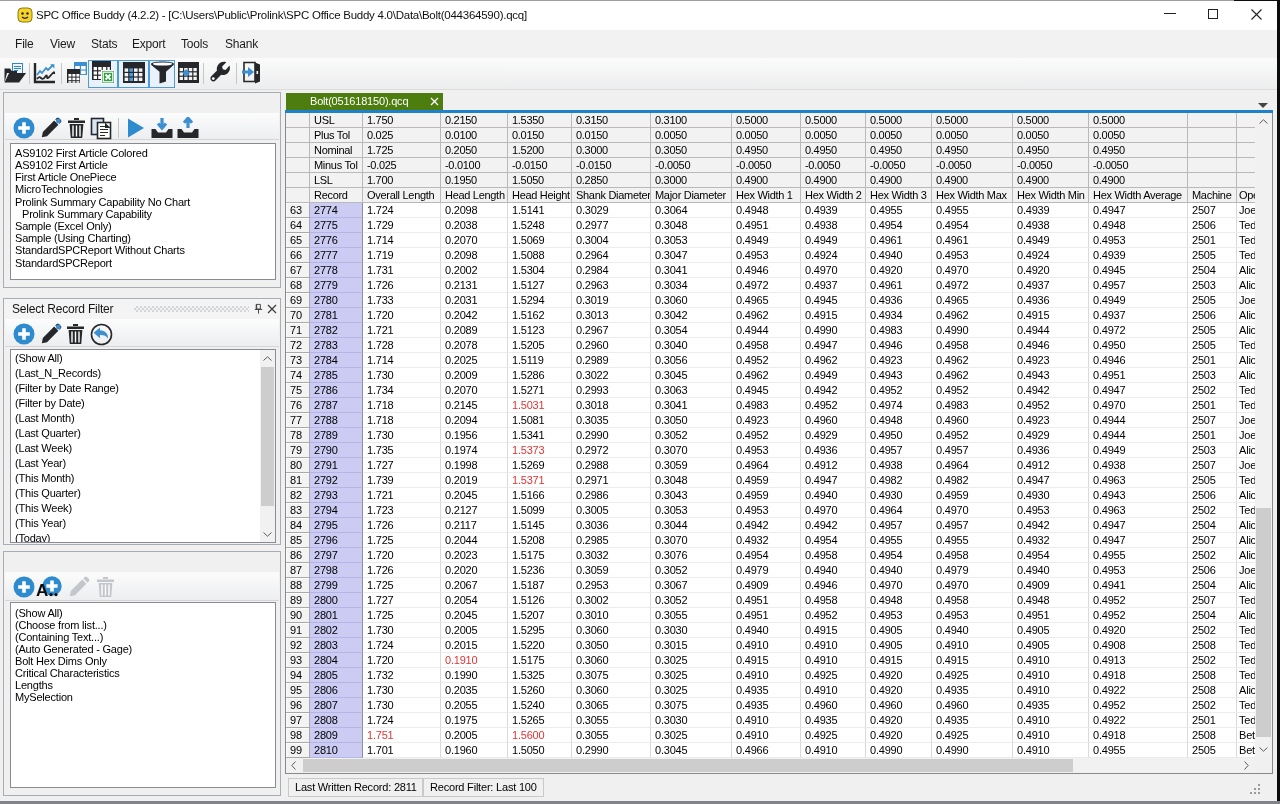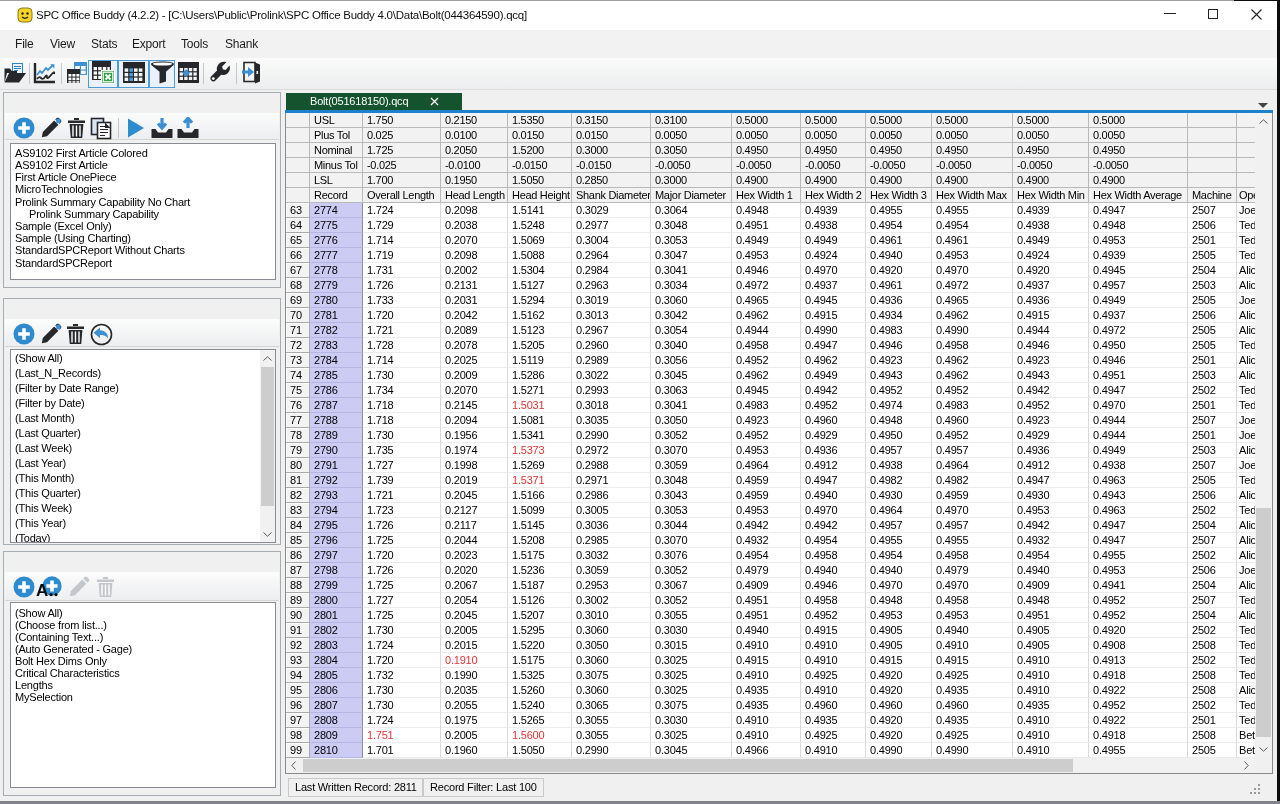--- a/index.html
+++ b/index.html
@@ -20,21 +20,21 @@
 .ptitle{position:absolute;left:0;top:0;width:100%;height:20px;font-size:12px;color:#151515;background:#f4f4f4}
 .ptxt{position:absolute;left:8px;top:3px}
 .pdots{position:absolute;top:7px;height:6px;background-image:conic-gradient(#d2d6da 25%,transparent 0 50%,#d2d6da 0 75%,transparent 0);background-size:4px 4px}
 .ppin{position:absolute;top:4px;width:11px;height:12px}
 .px{position:absolute;top:3px;font-size:11px;color:#333}
 .ptool{position:absolute;left:1px;width:calc(100% - 2px);background:linear-gradient(#fcfcfc,#eceeef);border-bottom:1px solid #d5d5d5}
 .picon{position:absolute;top:3px}
 .plist{position:absolute;background:#fff;border:1px solid #888c92;overflow:hidden}
 .li{padding-left:3px;white-space:nowrap}
 
-#tab{left:286px;top:93px;width:176px;height:17px;background:#14532d;color:#fff}
+#tab{left:286px;top:93px;width:157px;height:17px;background:#4d7c0f;color:#fff}
 #tabtxt{position:absolute;left:24px;top:2px;font-size:11px}
 #tabx{position:absolute;left:133px;top:2px;font-size:10px}
 #bluestrip{left:285px;top:110px;width:988px;height:3px;background:#1e81ce}
 #tabarrow{left:1258px;top:103px;width:0;height:0;border-left:5px solid transparent;border-right:5px solid transparent;border-top:5px solid #444}
 
 #gridwrap{left:285px;top:113px;width:988px;height:661px;border-left:1px solid #898989;border-right:1px solid #898989;border-bottom:1px solid #898989;background:#f0f0f0}
 #gridclip{position:absolute;left:0;top:0;width:969px;height:645px;overflow:hidden;background:#fff}
 .gr{position:absolute;left:0;height:15px;white-space:nowrap}
 .gr i{display:inline-block;font-style:normal;height:15px;line-height:15px;padding-left:4px;overflow:hidden;vertical-align:top}
 .hc{letter-spacing:-0.3px;background:#f2f2f2;border-right:1px solid #b9b9b9;border-bottom:1px solid #b9b9b9}
@@ -226,28 +226,41 @@
     <div class="picon" style="left:172px;top:24px"><svg width="24" height="23" viewBox="0 0 24 23">
 <path d="M12 11 v-9 M8 5.8 l4-4.5 4 4.5" stroke="#3c8fd0" stroke-width="3.2" fill="none"></path>
 <path d="M1.5 12 v9 h21 v-9 h-4 l-2.5 3.5 h-8 L5.5 12 z" fill="#26272b"></path>
       </svg></div>
     <div class="plist" style="left:6px;top:50px;width:266px;height:137px">
       <div class="li" style="position:absolute;left:1px;top:2.8px;height:12.2px;line-height:12.2px">AS9102 First Article Colored</div>
       <div class="li" style="position:absolute;left:1px;top:15.0px;height:12.2px;line-height:12.2px">AS9102 First Article</div>
       <div class="li" style="position:absolute;left:1px;top:27.2px;height:12.2px;line-height:12.2px">First Article OnePiece</div>
       <div class="li" style="position:absolute;left:1px;top:39.4px;height:12.2px;line-height:12.2px">MicroTechnologies</div>
       <div class="li" style="position:absolute;left:1px;top:51.6px;height:12.2px;line-height:12.2px">Prolink Summary Capability No Chart</div>
-      <div class="li" style="position:absolute;left:15px;top:63.8px;height:12.2px;line-height:12.2px">Prolink Summary Capability</div>
+      <div class="li" style="position:absolute;left:8px;top:63.8px;height:12.2px;line-height:12.2px">Prolink Summary Capability</div>
       <div class="li" style="position:absolute;left:1px;top:76.0px;height:12.2px;line-height:12.2px">Sample (Excel Only)</div>
       <div class="li" style="position:absolute;left:1px;top:88.2px;height:12.2px;line-height:12.2px">Sample (Using Charting)</div>
       <div class="li" style="position:absolute;left:1px;top:100.4px;height:12.2px;line-height:12.2px">StandardSPCReport Without Charts</div>
       <div class="li" style="position:absolute;left:1px;top:112.6px;height:12.2px;line-height:12.2px">StandardSPCReport</div>
     </div>
   </div>
 <div class="abs panel" style="left:3px;top:298px;width:278px;height:247px">
+    <div class="ptitle">
+      <span class="ptxt">Select Record Filter</span>
+      <div class="pdots" style="left:130px;width:115px"></div>
+      <svg class="ppin" style="left:249px" width="11" height="13" viewBox="0 0 11 13">
+<path d="M3 1.5 h4.5 v5 h-4.5 z" fill="none" stroke="#3b3b3b"></path>
+        <path d="M3.5 1.5 v5" stroke="#3b3b3b"></path>
+<path d="M1.5 7 h8" stroke="#3b3b3b"></path>
+        <path d="M5.5 7 v4.5" stroke="#3b3b3b"></path>
+      </svg>
+      <svg class="px" style="left:263px;top:5px" width="10" height="10" viewBox="0 0 10 10">
+        <path d="M1 1 l8 8 M9 1 l-8 8" stroke="#3a3a3a" stroke-width="1.2"></path>
+      </svg>
+    </div>
     <div class="ptool" style="top:20px;height:28px"></div>
     <div class="picon" style="left:9px;top:24px"><svg width="22" height="22" viewBox="0 0 22 22">
 <circle cx="11" cy="11" r="10.5" fill="#2e8bcd"></circle>
 <path d="M11 5.2 v11.6 M5.2 11 h11.6" stroke="#fff" stroke-width="3.6"></path>
       </svg></div>
     <div class="picon" style="left:36px;top:24px"><svg width="22" height="22" viewBox="0 0 22 22">
 <path d="M14.2 3.6 l4.2 4.2 -11.4 11.4 -5.2 1 1-5.2 z" fill="#26272b"></path>
 <path d="M15.3 2.5 l1.4-1.4 c.6-.6 1.6-.6 2.2 0 l2 2 c.6.6.6 1.6 0 2.2 l-1.4 1.4 z" fill="#26272b"></path>
         <rect x="16.2" y="1.8" width="4.4" height="4.4" rx="1" fill="#3c8fd0"></rect>
       </svg></div>

